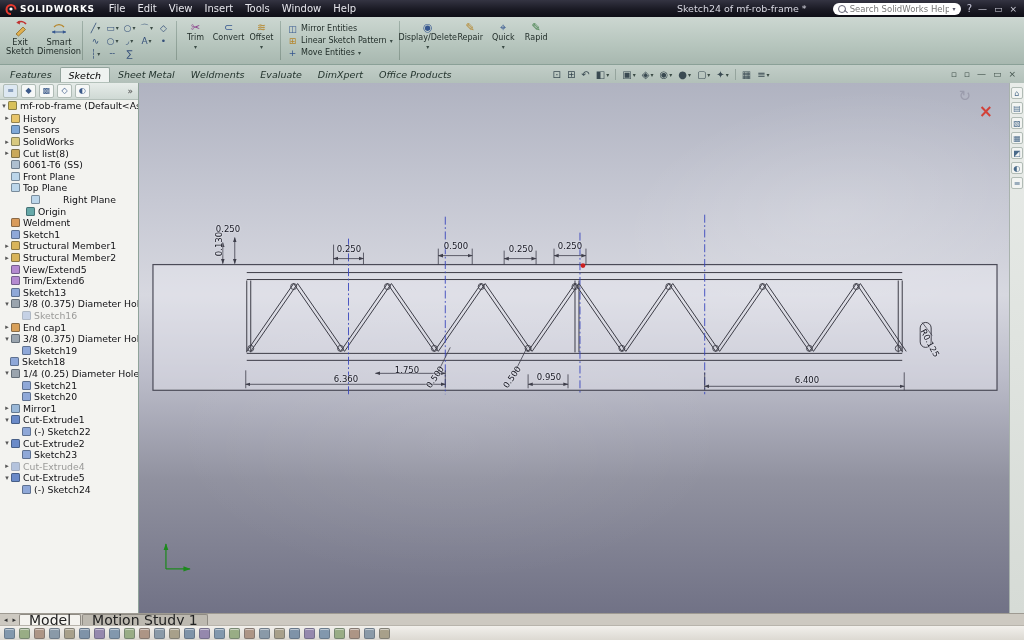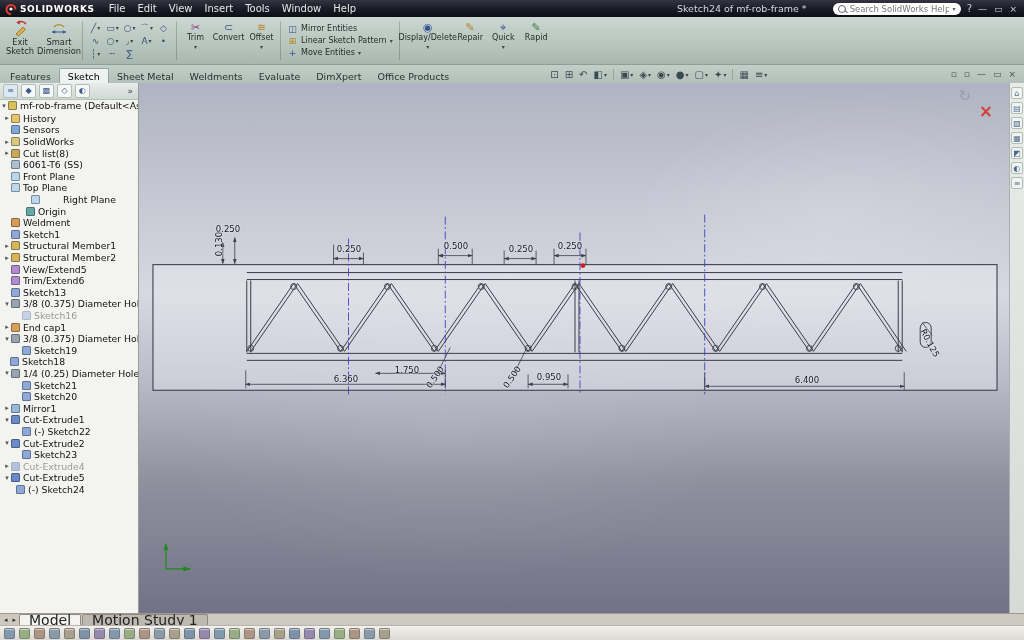--- a/index.html
+++ b/index.html
@@ -37,21 +37,21 @@
     font-size:8px;line-height:8.5px;text-align:center;}
   .rb-med.wide{width:52px;}
   .rm-icon{font-size:11px;height:13px;line-height:13px;}
   .rb-stack{display:flex;flex-direction:column;justify-content:center;gap:2px;padding:0 4px;flex:0 0 auto;}
   .rs-row{display:flex;align-items:center;gap:3px;font-size:8px;}
   .rs-icon{width:11px;font-size:9px;text-align:center;}
   .rs-dd{font-size:6px;color:#3a4a44;}
 
   
   .tabrow{height:18px;flex:0 0 18px;background:linear-gradient(#c2cec8,#b2c0b9);display:flex;align-items:center;padding:0 2px;}
-  .cm-tabs{display:flex;align-items:flex-end;height:100%;}
+  .cm-tabs{display:flex;align-items:center;height:100%;font-style:italic;}
   .cm-tab{padding:2px 8px 1px 8px;font-size:9.5px;color:#24342e;white-space:nowrap;}
   .cm-tab.active{background:#eef2f0;border:1px solid #93a49d;border-bottom:none;border-radius:2px 2px 0 0;color:#000;}
   .headsup{display:flex;align-items:center;margin-left:90px;}
   .hu-btn{display:flex;align-items:center;gap:1px;padding:0 3px;font-size:10px;color:#3a4a52;cursor:default;}
   .hu-sep{width:1px;height:11px;background:#95a49d;margin:0 3px;}
   .hu-dd{font-size:6px;color:#3a4a44;}
   .doc-winbtns{margin-left:auto;display:flex;gap:7px;padding-right:6px;font-size:9px;color:#42524c;}
 
   
   .main{flex:1;display:flex;min-height:0;}
@@ -512,21 +512,21 @@
           <div class="trow gray" style="padding-left: 3px;">
             <span class="exp">▸</span>
             <span class="tic cut"></span>
             <span class="tlb">Cut-Extrude4</span>
           </div>
           <div class="trow" style="padding-left: 3px;">
             <span class="exp">▾</span>
             <span class="tic cut"></span>
             <span class="tlb">Cut-Extrude5</span>
           </div>
-          <div class="trow" style="padding-left: 8px;">
+          <div class="trow" style="padding-left: 14px;">
             <span class="exp"></span>
             <span class="tic sketch"></span>
             <span class="tlb">(-) Sketch24</span>
           </div>
         </div>
     </div>
 
     <div class="viewport">
       <div class="glare g1"></div>
       <div class="glare g2"></div>

